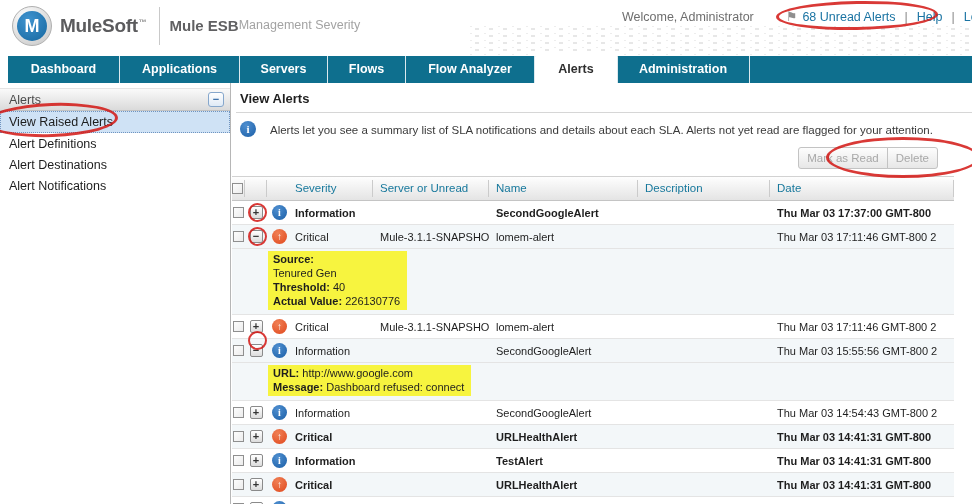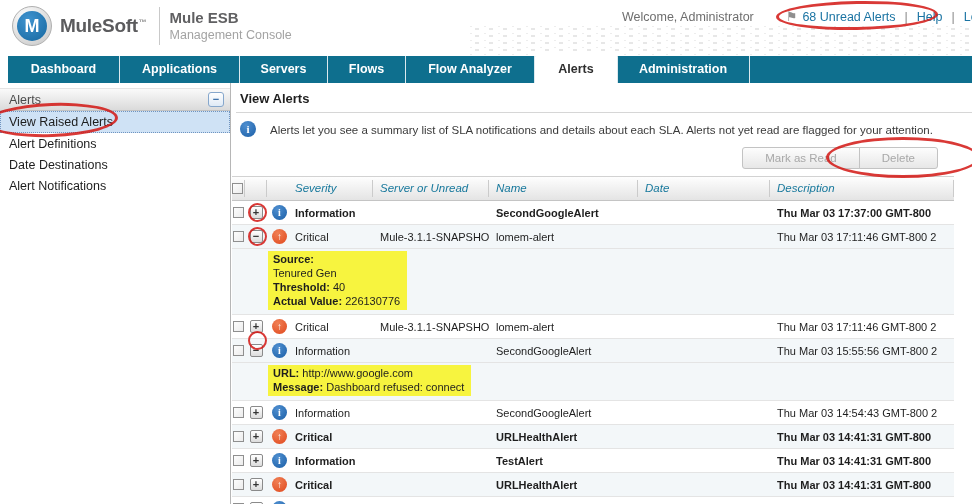--- a/index.html
+++ b/index.html
@@ -15,21 +15,21 @@
   .brand{position:absolute;left:12px;top:6px;display:flex;align-items:center;}
   .logo-badge{width:38px;height:38px;border-radius:50%;
     background:radial-gradient(circle at 35% 28%,#ffffff,#c4c4c4);border:1px solid #b0b0b0;
     display:flex;align-items:center;justify-content:center;}
   .logo-inner{width:30px;height:30px;border-radius:50%;
     background:radial-gradient(circle at 38% 30%,#3f93cf,#16679f);
     color:#fff;font-weight:bold;font-size:18px;line-height:30px;text-align:center;}
   .brand-name{margin-left:8px;font-size:19px;font-weight:bold;color:#5b5b5d;letter-spacing:-.3px;}
   .brand-tm{font-size:8px;color:#8a8a8a;vertical-align:super;margin-left:1px;}
   .brand-divider{width:1px;height:38px;background:#c9c9c9;margin:0 10px 0 12px;}
-  .product-block{display:flex;flex-direction:column;justify-content:center;}
+  .product-block{display:flex;flex-direction:row;justify-content:center;}
   .product-name{font-size:15px;font-weight:bold;color:#606062;line-height:18px;}
   .product-sub{font-size:12.5px;color:#a3a3a3;line-height:16px;}
   .header-links{position:absolute;left:622px;top:9px;white-space:nowrap;font-size:12.5px;display:flex;align-items:center;}
   .welcome{color:#6e6e6e;margin-right:32px;}
   .flag{color:#8f8f8f;font-size:13px;margin-right:5px;}
   a.hlink{color:#1b74a3;text-decoration:none;cursor:pointer;}
   .lsep{color:#8a8a8a;margin:0 9px;}
 
   
   .nav{position:absolute;top:56px;left:8px;width:972px;height:27px;background:#0e6f8e;display:flex;}
@@ -55,29 +55,29 @@
   .page-title{position:absolute;left:8px;top:8px;font-size:13px;font-weight:bold;color:#1f1f1f;}
   .title-rule{position:absolute;left:4px;right:0;top:29px;border-top:1px solid #d6d6d6;}
   .intro{position:absolute;left:8px;top:38px;right:6px;display:flex;align-items:flex-start;}
   .intro-text{font-size:11.5px;color:#3a3a3a;margin-left:14px;line-height:16px;margin-top:1px;white-space:nowrap;overflow:hidden;}
   .round-icon{flex:none;width:15px;height:15px;border-radius:50%;color:#fff;text-align:center;
     font-weight:bold;font-size:10px;line-height:15px;font-family:"Liberation Serif",serif;}
   .round-icon.big{width:16px;height:16px;line-height:16px;font-size:11px;}
   .icon-info{background:radial-gradient(circle at 38% 28%,#4f8fd0,#1a5ea6);}
   .icon-critical{background:radial-gradient(circle at 38% 28%,#f08055,#e0481d);font-family:"Liberation Sans",sans-serif;}
   .toolbar{position:absolute;top:64px;right:34px;display:flex;}
-  .tbtn{height:22px;line-height:20px;padding:0 22px;font-size:11.5px;color:#a8a8a8;
+  .tbtn{height:22px;line-height:20px;padding:0 8px;font-size:11.5px;color:#a8a8a8;
     background:linear-gradient(#fdfdfd,#e7e7e7);border:1px solid #c3c3c3;box-sizing:border-box;cursor:default;}
   .tbtn.first{border-radius:3px 0 0 3px;}
   .tbtn.last{border-radius:0 3px 3px 0;margin-left:-1px;}
 
   
   .table{position:absolute;top:93px;left:0;width:722px;}
   .thead,.trow{display:grid;grid-template-columns:13px 22px 106px 116px 149px 132px 184px;align-items:center;}
-  .thead{height:23px;background:linear-gradient(#fefefe,#e4e4e4);border-top:1px solid #d2d2d2;border-bottom:1px solid #c4c4c4;font-style:italic;}
+  .thead{height:23px;background:linear-gradient(#fefefe,#e4e4e4);border-top:1px solid #d2d2d2;border-bottom:1px solid #c4c4c4;}
   .th{font-size:11.5px;color:#17789c;padding-left:7px;border-right:1px solid #cbcbcb;height:17px;line-height:17px;
     white-space:nowrap;overflow:hidden;box-sizing:border-box;}
   .th.blank{padding-left:0;}
   .th.sev{padding-left:28px;}
   .trow{height:24px;border-bottom:1px solid #e4e4e4;box-sizing:border-box;}
   .tint{background:#f3f7f9;}
   .cell{font-size:11px;color:#1e1e1e;white-space:nowrap;overflow:hidden;padding-left:7px;}
   .c-chk{padding-left:1px;display:flex;align-items:center;}
   .checkbox{width:11px;height:11px;border:1px solid #8f8f8f;background:linear-gradient(135deg,#fdfdfd,#ececec);
     box-sizing:border-box;cursor:pointer;}
@@ -103,21 +103,21 @@
   <div class="top-header">
     <div class="dots"></div>
     <div class="brand">
       <span class="logo-badge">
         <span class="logo-inner">M</span>
       </span>
       <span class="brand-name"><span>MuleSoft</span><span class="brand-tm">™</span></span>
       <span class="brand-divider"></span>
       <span class="product-block">
         <span class="product-name">Mule ESB</span>
-        <span class="product-sub">Management Console</span>
+        <span class="product-sub">Management Severity</span>
       </span>
     </div>
     <div class="header-links">
       <span class="welcome">Welcome, Administrator</span>
       <span class="flag">⚑</span>
       <a class="hlink">68 Unread Alerts</a>
       <span class="lsep">|</span>
       <a class="hlink">Help</a>
       <span class="lsep">|</span>
       <a class="hlink">Log Out</a>
@@ -134,21 +134,21 @@
     <div class="tab" style="width:133px">Administration</div>
   </div>
 
   <div class="sidebar">
     <div class="side-header">
       <span class="side-title">Alerts</span>
       <span class="collapse-btn">−</span>
     </div>
     <div class="side-item selected">View Raised Alerts</div>
     <div class="side-item">Alert Definitions</div>
-    <div class="side-item">Date Destinations</div>
+    <div class="side-item">Alert Destinations</div>
     <div class="side-item">Alert Notifications</div>
   </div>
 
   <div class="main">
     <div class="page-title">View Alerts</div>
     <div class="title-rule"></div>
 
     <div class="intro">
       <span class="round-icon big icon-info">i</span>
       <span class="intro-text">Alerts let you see a summary list of SLA notifications and details about each SLA. Alerts not yet read are flagged for your attention.</span>
@@ -161,22 +161,22 @@
 
     <div class="table">
       <div class="thead">
         <span class="th blank c-chk">
             <span class="checkbox"></span>
           </span>
         <span class="th blank"></span>
         <span class="th sev">Severity</span>
         <span class="th">Server or Unread</span>
         <span class="th">Name</span>
+        <span class="th">Description</span>
         <span class="th">Date</span>
-        <span class="th">Description</span>
       </div>
 
       <div class="trow unread">
         <span class="c-chk">
             <span class="checkbox"></span>
           </span>
         <span class="c-exp">
             <span class="expander">+</span>
           </span>
         <span class="c-sev">

